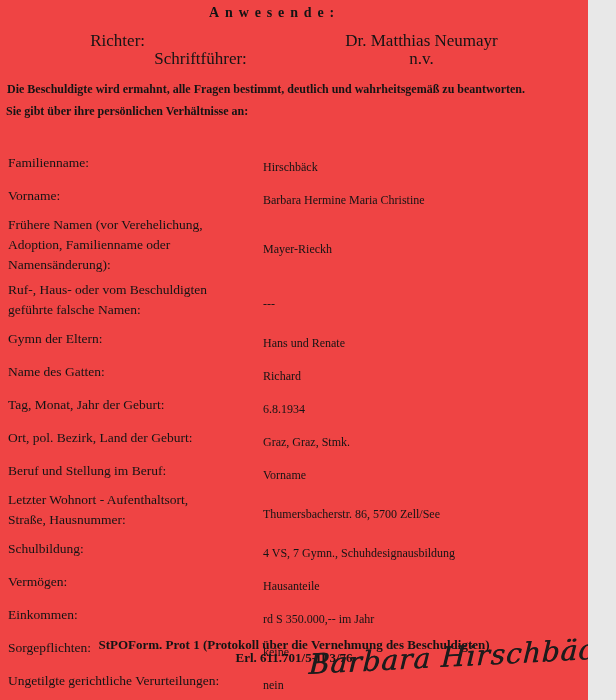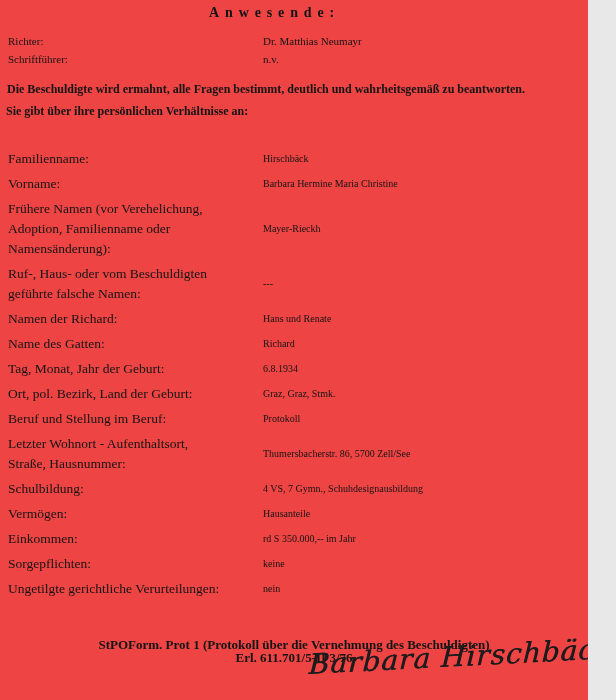--- a/index.html
+++ b/index.html
@@ -20,21 +20,21 @@
     font-weight: bold;
     letter-spacing: 0.42em;
     white-space: nowrap;
   }
   .present-rows {
     position: absolute;
     top: 32px;
     left: 8px;
     right: 8px;
   }
-  .present-row { display: flex; line-height: 18px; font-size: 11px; }
+  .present-row { display: flex; line-height: 18px; font-size: 17px; justify-content: center; }
   .present-label { flex: 0 0 255px; }
   .admonition {
     position: absolute;
     top: 82px;
     left: 7px;
     right: 7px;
     font-size: 12px;
     font-weight: bold;
     white-space: nowrap;
   }
@@ -52,21 +52,21 @@
     left: 8px;
     right: 8px;
   }
   .field-row {
     display: flex;
     align-items: center;
     margin-bottom: 5px;
   }
   .field-labels { flex: 0 0 255px; }
   .label-line { line-height: 20px; font-size: 13.5px; }
-  .field-value { line-height: 20px; font-size: 10px; }
+  .field-value { line-height: 20px; font-size: 12px; margin-top: 8px; }
   .footer {
     position: absolute;
     top: 638px;
     left: 0;
     right: 0;
     text-align: center;
     font-size: 13px;
     line-height: 13px;
     font-weight: bold;
   }
@@ -135,21 +135,21 @@
     <div class="field-row">
       <div class="field-labels">
         <div class="label-line">Ruf-, Haus- oder vom Beschuldigten</div>
         <div class="label-line">geführte falsche Namen:</div>
       </div>
       <div class="field-value">---</div>
     </div>
 
     <div class="field-row">
       <div class="field-labels">
-        <div class="label-line">Namen der Richard:</div>
+        <div class="label-line">Gymn der Eltern:</div>
       </div>
       <div class="field-value">Hans und Renate</div>
     </div>
 
     <div class="field-row">
       <div class="field-labels">
         <div class="label-line">Name des Gatten:</div>
       </div>
       <div class="field-value">Richard</div>
     </div>
@@ -166,21 +166,21 @@
         <div class="label-line">Ort, pol. Bezirk, Land der Geburt:</div>
       </div>
       <div class="field-value">Graz, Graz, Stmk.</div>
     </div>
 
 
     <div class="field-row">
       <div class="field-labels">
         <div class="label-line">Beruf und Stellung im Beruf:</div>
       </div>
-      <div class="field-value">Protokoll</div>
+      <div class="field-value">Vorname</div>
     </div>
 
     <div class="field-row">
       <div class="field-labels">
         <div class="label-line">Letzter Wohnort - Aufenthaltsort,</div>
         <div class="label-line">Straße, Hausnummer:</div>
       </div>
       <div class="field-value">Thumersbacherstr. 86, 5700 Zell/See</div>
     </div>
 

